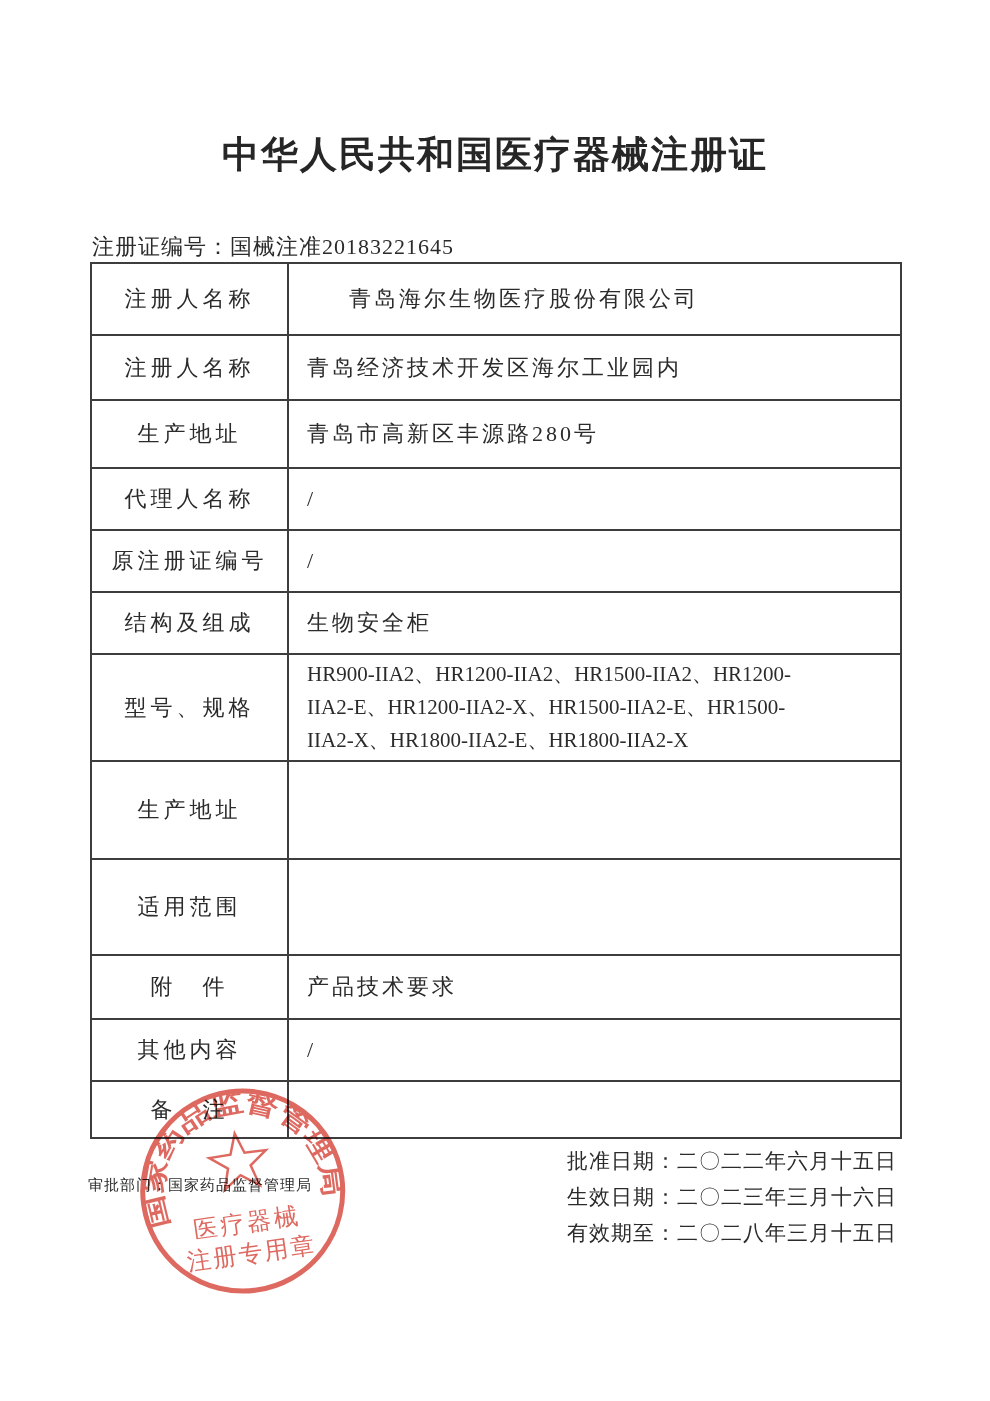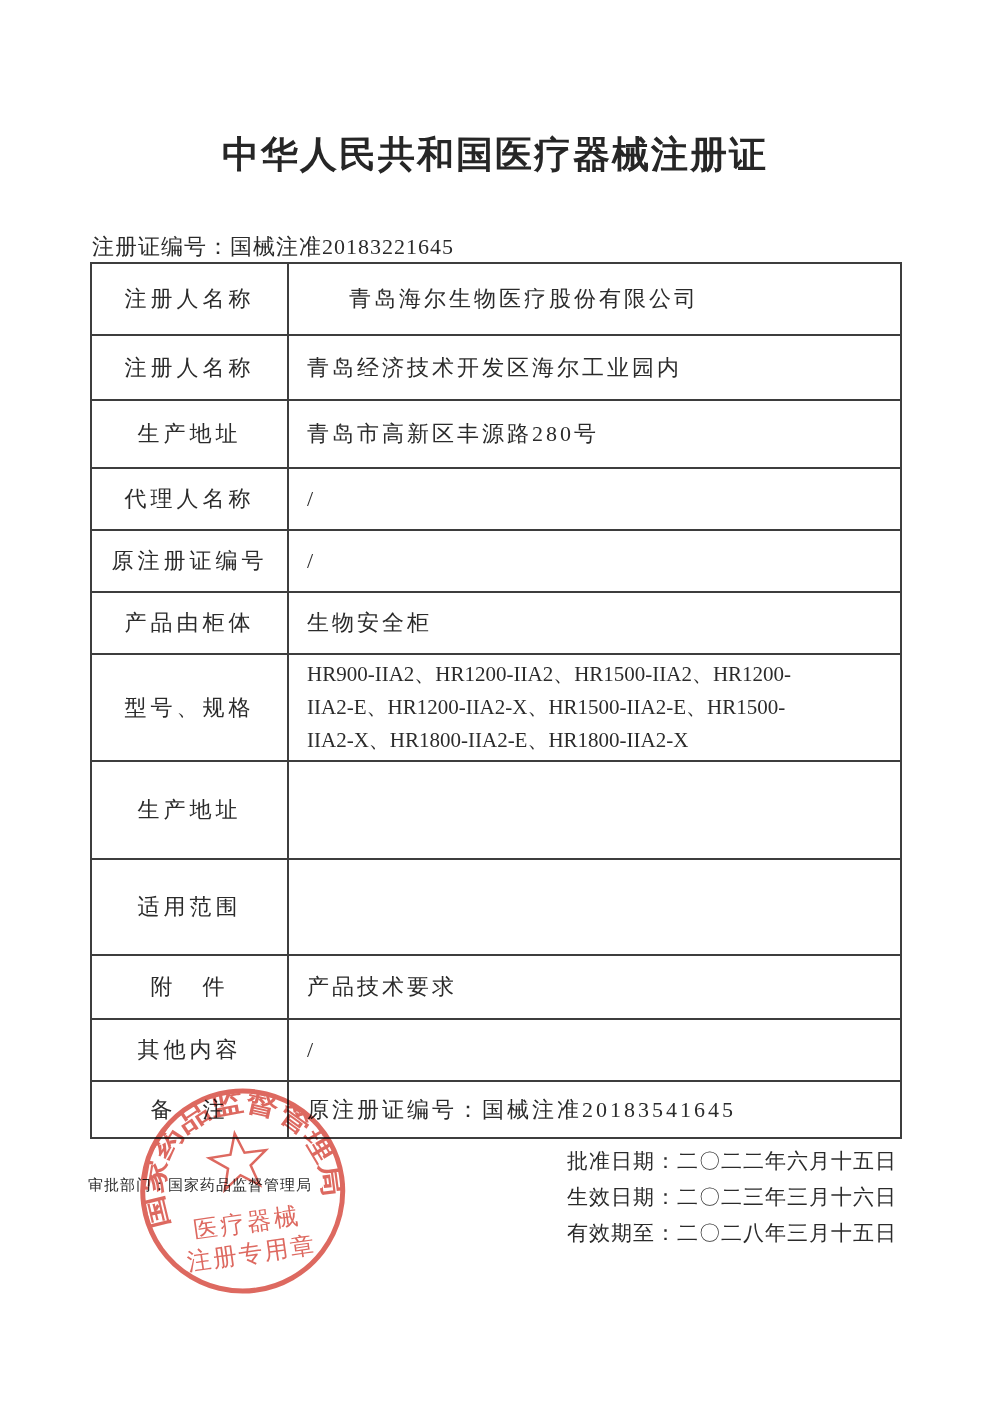--- a/index.html
+++ b/index.html
@@ -129,21 +129,21 @@
       <div class="cell label">代理人名称</div>
       <div class="cell value">/</div>
     </div>
 
     <div class="row h62">
       <div class="cell label">原注册证编号</div>
       <div class="cell value">/</div>
     </div>
 
     <div class="row h62">
-      <div class="cell label">产品由柜体</div>
+      <div class="cell label">结构及组成</div>
       <div class="cell value">生物安全柜</div>
     </div>
 
     <div class="row h107">
       <div class="cell label">型号、规格</div>
       <div class="cell value mono">HR900-IIA2、HR1200-IIA2、HR1500-IIA2、HR1200-
 IIA2-E、HR1200-IIA2-X、HR1500-IIA2-E、HR1500-
 IIA2-X、HR1800-IIA2-E、HR1800-IIA2-X</div>
     </div>
 
@@ -160,21 +160,20 @@
       <div class="cell value">产品技术要求</div>
     </div>
 
     <div class="row h62">
       <div class="cell label">其他内容</div>
       <div class="cell value">/</div>
     </div>
 
     <div class="row h57">
       <div class="cell label">备　注</div>
-      <div class="cell value">原注册证编号：国械注准20183541645</div>
     </div>
 
   </div>
 
   <div class="footer-approval"><span>审批部门：</span><span>国家药品监督管理局</span></div>
 
   <div class="footer-dates">
     <div class="dline"><span>批准日期：</span><span>二〇二二年六月十五日</span></div>
     <div class="dline"><span>生效日期：</span><span>二〇二三年三月十六日</span></div>
     <div class="dline"><span>有效期至：</span><span>二〇二八年三月十五日</span></div>

